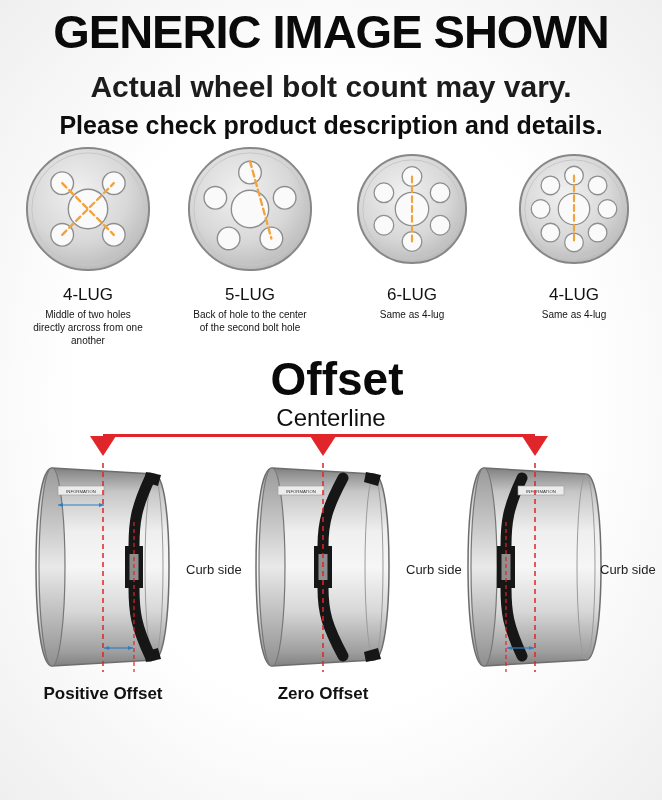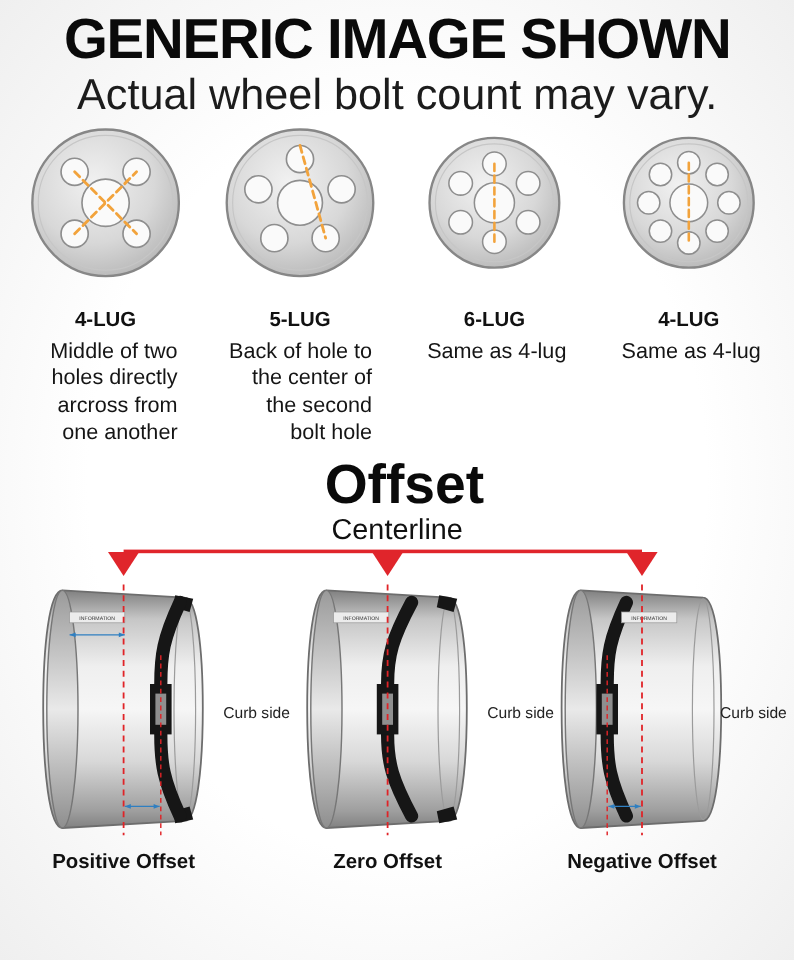--- a/index.html
+++ b/index.html
@@ -5,30 +5,30 @@
   * { box-sizing: border-box; }
   html,body { margin:0; padding:0; background:#e9e9e9; }
   .page {
     width:662px; height:800px; overflow:hidden; position:relative;
     margin:0 auto;
     font-family:"Liberation Sans", sans-serif; color:#111;
     background: radial-gradient(ellipse at center, #ffffff 55%, #efefef 100%);
     text-align:center; padding-top:8px;
   }
   .main-title { font-size:47px; font-weight:800; letter-spacing:-1px; margin:0; line-height:1.02; color:#0a0a0a; }
-  .subtitle   { font-size:36px; font-weight:400; margin-top:3px; color:#1c1c1c; line-height:1.1; }
+  .subtitle   { font-size:30px; font-weight:700; margin-top:14px; color:#1c1c1c; line-height:1.1; }
   .note       { font-size:25px; font-weight:700; margin-top:9px; color:#0d0d0d; line-height:1.1; }
   .section-title { font-size:42px; font-weight:800; margin:12px 0 2px; line-height:1.05; color:#0a0a0a; }
   .offset-title  { font-size:46px; margin-top:8px; margin-bottom:0;padding-left:12px; }
 
   .lug-row { display:flex; justify-content:center; gap:12px; margin-top:4px; }
   .lug-col { width:150px; display:flex; flex-direction:column; align-items:center; }
   .lug-fig { height:132px; display:flex; align-items:center; justify-content:center; }
-  .lug-label { font-size:17px; font-weight:700; margin-top:22px; }
-  .lug-desc  { font-size:18px; line-height:1.26; margin-top:4px; width:120px; color:#151515;text-align:right; }
+  .lug-label { font-size:17px; font-weight:400; margin-top:10px; }
+  .lug-desc  { font-size:10px; line-height:1.26; margin-top:4px; width:120px; color:#151515; }
 
   .offset-diagram { position:relative; height:314px; margin-top:0; }
   .centerline-label { position:absolute; top:0; left:0; right:0; font-size:24px; font-weight:500; color:#101010; }
   .centerline-bar { position:absolute; top:30px; left:103px; width:432px; height:3px; background:#e0252b; }
   .tri { position:absolute; top:32px; width:0; height:0;
          border-left:13px solid transparent; border-right:13px solid transparent;
          border-top:20px solid #e0252b; }
   .tri.t1{left:90px} .tri.t2{left:310px} .tri.t3{left:522px}
   .xsec { position:absolute; top:56px; width:150px; height:215px; }
   .x1{left:28px} .x2{left:248px} .x3{left:460px}
@@ -37,20 +37,21 @@
   .off-label { position:absolute; top:280px; width:150px; text-align:center; font-size:17px; font-weight:800; }
   .ol1{left:28px} .ol2{left:248px} .ol3{left:460px}
 </style>
 </head>
 <body>
 
 <div class="page">
 
   <h1 class="main-title">GENERIC IMAGE SHOWN</h1>
   <div class="subtitle">Actual wheel bolt count may vary.</div>
+  <div class="note">Please check product description and details.</div>
 
 
   <div class="lug-row">
 
     <div class="lug-col">
       <div class="lug-fig">
         <svg width="130" height="130" viewBox="0 0 132 132">
           <defs>
             <radialGradient id="wg4" cx="42%" cy="36%" r="75%">
               <stop offset="0" stop-color="#f1f1f1"></stop>
@@ -287,16 +288,15 @@
         </g>
       </svg>
     </div>
 
     <div class="curb c1">Curb side</div>
     <div class="curb c2">Curb side</div>
     <div class="curb c3">Curb side</div>
 
     <div class="off-label ol2">Zero Offset</div>
     <div class="off-label ol1">Positive Offset</div>
-    <div class="off-label ol3">Negative Offset</div>
   </div>
 
 </div>
 
 </body></html>

